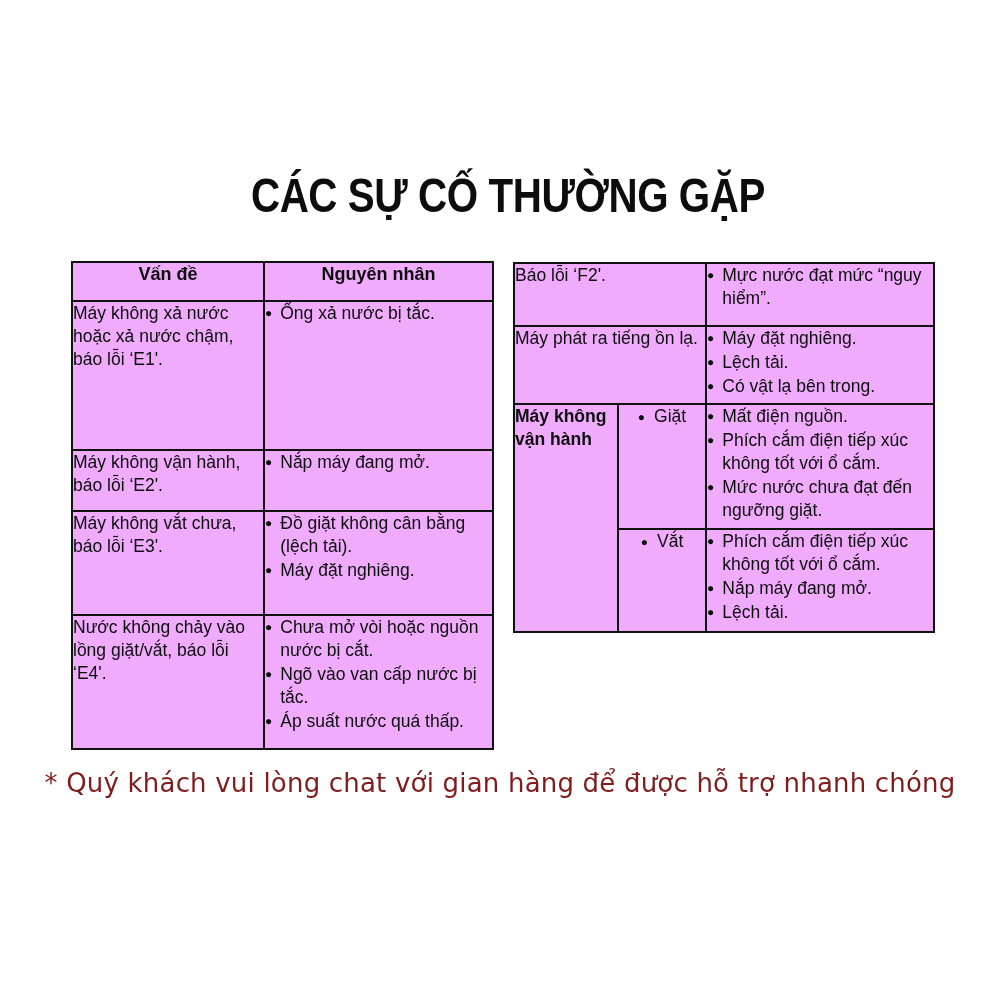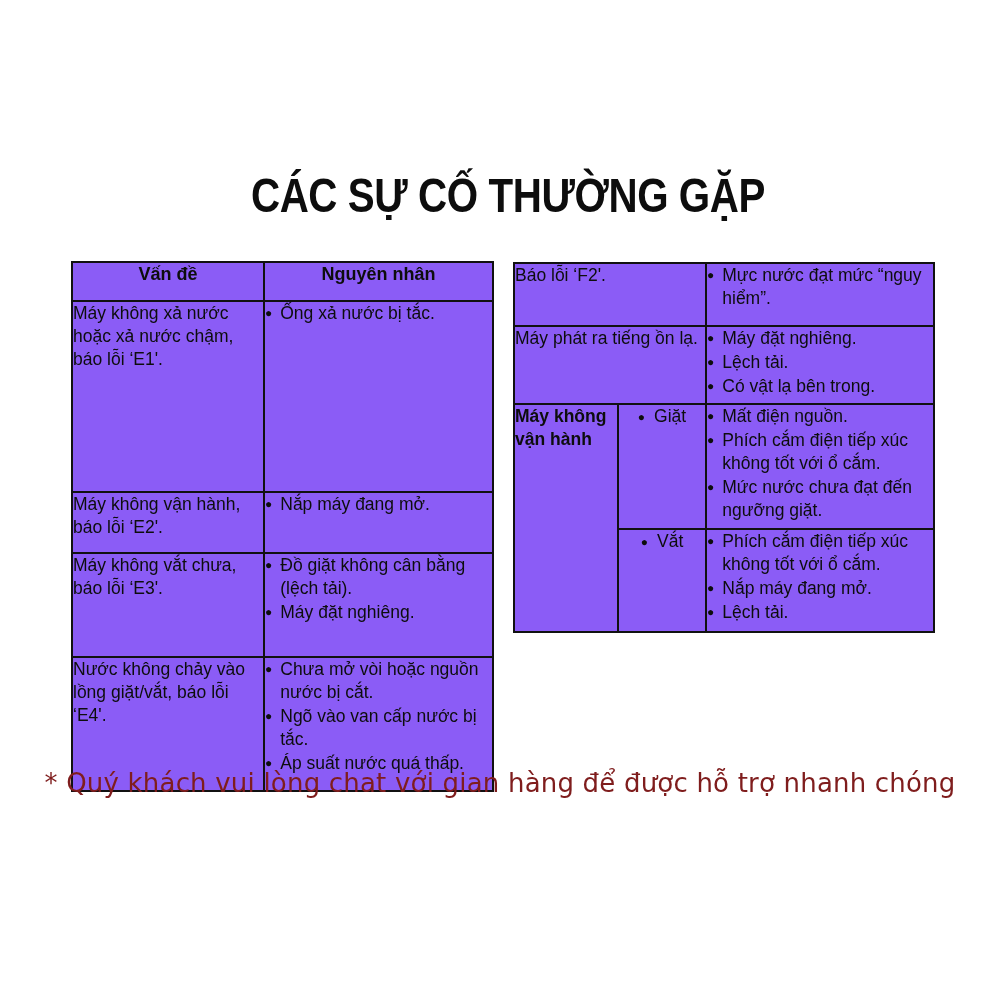--- a/index.html
+++ b/index.html
@@ -31,21 +31,21 @@
   .title-inner {
     display: inline-block;
     transform: scaleX(0.84);
     transform-origin: center;
     letter-spacing: -0.5px;
   }
   table.tbl {
     position: absolute;
     border-collapse: collapse;
     table-layout: fixed;
-    background: #8b5cf6;
+    background: #f0abfc;
     font-size: 17.5px;
     line-height: 23px;
   }
   table.tbl td, table.tbl th {
     border: 2px solid #111111;
     padding: 0;
     vertical-align: top;
     overflow: hidden;
   }
   #left-table  { left: 71px;  top: 261px; width: 423px; }
@@ -118,21 +118,21 @@
   <table class="tbl" id="left-table">
     <colgroup>
         <col style="width:192px">
         <col style="width:229px">
       </colgroup>
     <tbody>
       <tr style="height:39px">
         <th class="hdr-cell">Vấn đề</th>
         <th class="hdr-cell">Nguyên nhân</th>
       </tr>
-      <tr style="height:191px">
+      <tr style="height:149px">
         <td class="prob-cell">Máy không xả nước hoặc xả nước chậm, báo lỗi ‘E1'.</td>
         <td class="cause-cell">
           <div class="cause-item">
             <span class="bullet">●</span>
             <span class="cause-text">Ống xả nước bị tắc.</span>
           </div>
         </td>
       </tr>
       <tr style="height:61px">
         <td class="prob-cell">Máy không vận hành, báo lỗi ‘E2'.</td>

